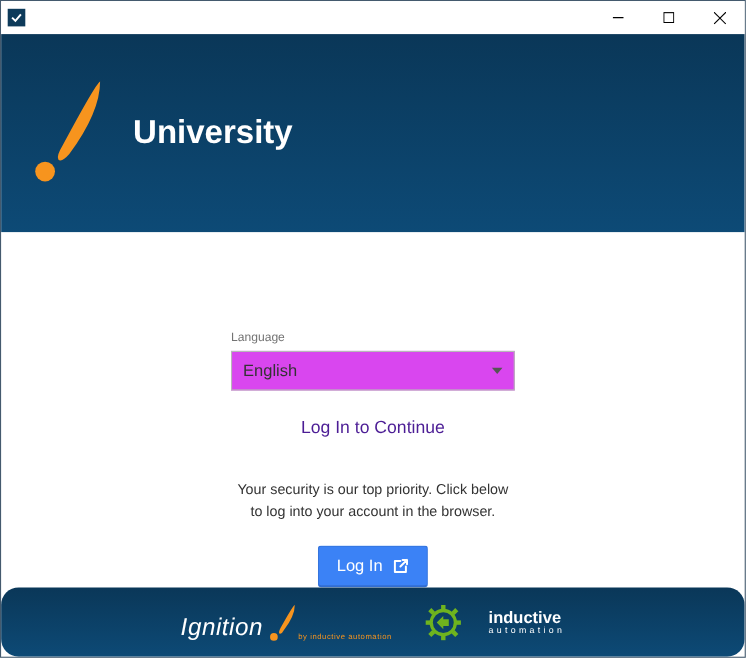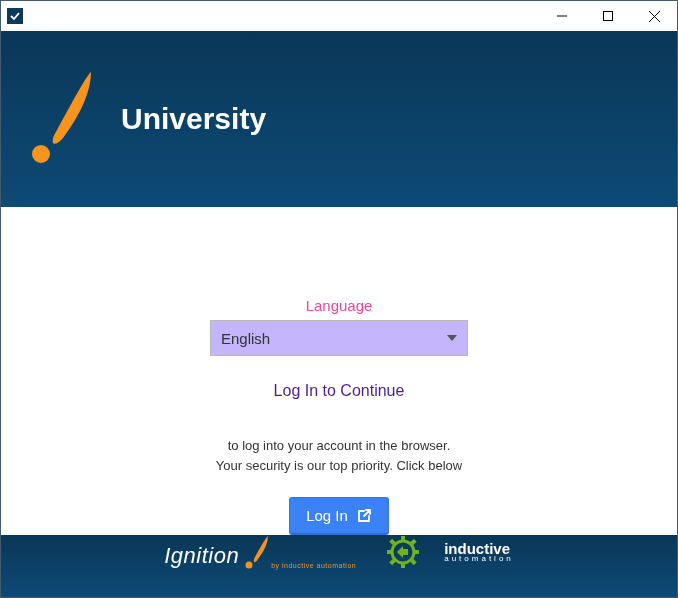--- a/index.html
+++ b/index.html
@@ -56,31 +56,30 @@
     }
     .main {
       flex: 1;
       display: flex;
       flex-direction: column;
       align-items: center;
       padding-top: 90px;
     }
     .form-block { width: 258px; }
     .lang-label {
-      color: #ec4899;
-      font-size: 15px;
+      color: #737373;
+      font-size: 11px;
       margin-bottom: 6px;
       display: block;
-      text-align: center;
     }
     .lang-select {
       width: 100%;
       height: 36px;
       border: 1px solid #b8b8b8;
-      background: #c4b5fd;
+      background: #d946ef;
       display: flex;
       align-items: center;
       justify-content: space-between;
       padding: 0 10px;
       cursor: pointer;
       color: #333;
       font-size: 15px;
     }
     .subtitle {
       color: #4c1d95;
@@ -108,23 +107,24 @@
       gap: 8px;
       cursor: pointer;
       color: #fff;
       font-size: 15px;
       font-weight: 500;
     }
     .footer {
       height: 64px;
       background: linear-gradient(180deg, #0a3758 0%, #0d4a76 100%);
       display: flex;
-      align-items: flex-start;
+      align-items: center;
       justify-content: center;
       gap: 30px;
+      border-radius: 16px;
     }
     .ignition-logo {
       display: flex;
       align-items: flex-end;
       gap: 4px;
     }
     .ignition-text {
       color: #fff;
       font-size: 22px;
       font-weight: 400;
@@ -198,22 +198,22 @@
     <label class="lang-label">Language</label>
     <div class="lang-select">
       <span>English</span>
       <svg width="10" height="6">
           <path d="M0 0 L5 6 L10 0 Z" fill="#555"></path>
         </svg>
     </div>
   </div>
   <div class="subtitle">Log In to Continue</div>
   <div class="security-text">
+    <div>Your security is our top priority. Click below</div>
     <div>to log into your account in the browser.</div>
-    <div>Your security is our top priority. Click below</div>
   </div>
   <button class="login-btn">
     <span>Log In</span>
     <svg width="16" height="16" viewBox="0 0 16 16">
       <path d="M3 3 h5 M3 3 v10 h10 v-5 M8 8 L14 2 M10 2 h4 v4" stroke="#fff" stroke-width="1.8" fill="none" stroke-linecap="round" stroke-linejoin="round"></path>
     </svg>
   </button>
 </div>
 
 <div class="footer">

